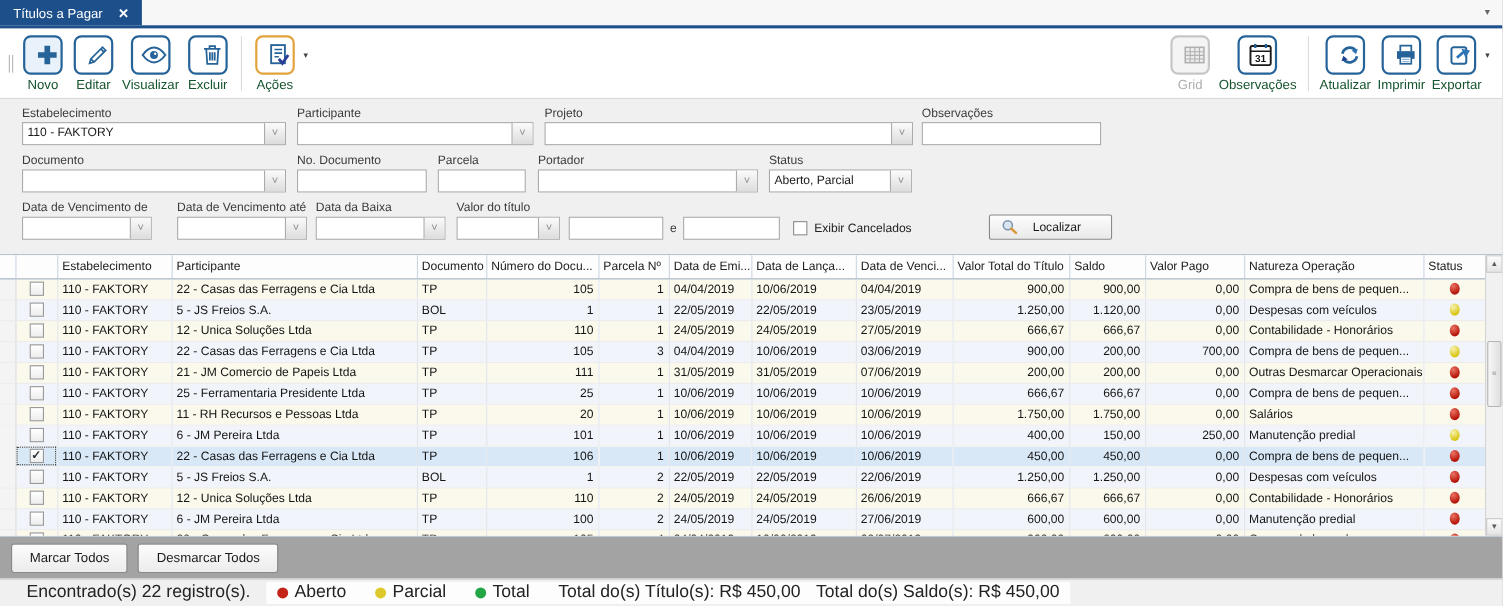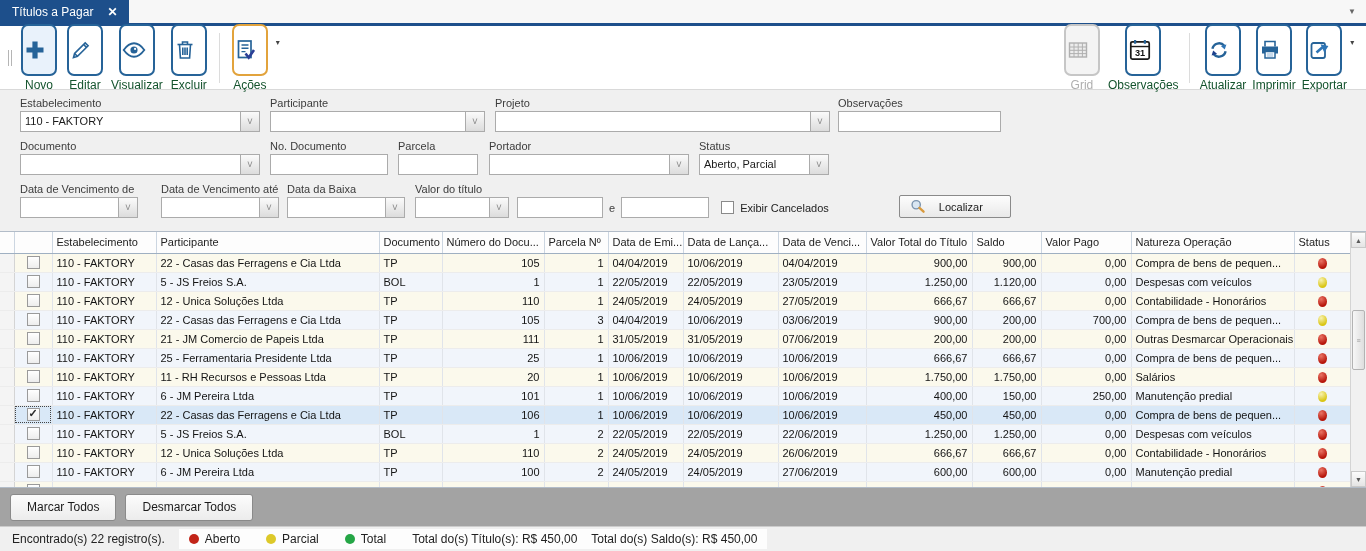--- a/index.html
+++ b/index.html
@@ -11,21 +11,21 @@
   
   .tabbar { height:26px; background:#f7f7f7; border-bottom:3px solid #1d4f8b; display:flex; align-items:stretch; }
   .tab { background:#1d4f8b; color:#fff; display:flex; align-items:center; gap:14px; padding:0 12px; font-size:12px;justify-content:center; }
   .tab-close { font-size:12px; font-weight:bold; cursor:default; }
   .tab-overflow { margin-left:auto; align-self:center; color:#666; font-size:8px; padding:0 10px; }
   
   .toolbar { height:64px; background:#ffffff; border-bottom:1px solid #d9d9d9; display:flex; align-items:center; padding:0 6px; }
   .grip { width:4px; height:16px; border-left:1px solid #b5b5b5; border-right:1px solid #b5b5b5; margin:0 4px 0 2px; }
   .tool { display:flex; flex-direction:column; align-items:center; min-width:46px; padding:0 3px; gap:2px; cursor:default; }
   .icwrap { position:relative; }
-  .ic { width:36px; height:52px; border:2px solid #266398; border-radius:7px; background:#fff; display:flex; align-items:center; justify-content:flex-start; }
+  .ic { width:36px; height:36px; border:2px solid #266398; border-radius:7px; background:#fff; display:flex; align-items:center; justify-content:flex-end; }
   .tool.hl .ic { border-color:#e2a33c; }
   .tool.first .ic { background:#e9f2fb; }
   .tool.disabled .ic { border-color:#c6c6c6; background:#f4f4f4; }
   .tool .lbl { font-size:12px; color:#14532d; white-space:nowrap; }
   .tool.disabled .lbl { color:#aeaeae; }
   .caret { position:absolute; right:-12px; top:14px; font-size:8px; color:#444; }
   .tsep { width:1px; height:50px; background:#dcdcdc; margin:0 7px; }
   .tbright { margin-left:auto; display:flex; align-items:center; padding-right:10px; }
   
   .filters { height:141px; background:#f0f0f0; padding:7px 0 0 20px; }
@@ -65,21 +65,21 @@
   .dot.yellow { background:radial-gradient(circle at 35% 28%, #f8f2b0, #d9c513 70%); }
   
   .vsb { position:absolute; top:0; right:0; bottom:0; width:16px; background:#f1f1f1; border-left:1px solid #d4d4d4; }
   .vsb .arr { position:absolute; left:0; width:15px; height:16px; background:linear-gradient(#fcfcfc,#e4e4e4); border:1px solid #c9c9c9; color:#5a5a5a; font-size:7px; display:flex; align-items:center; justify-content:center; }
   .vsb .arr.up { top:0; } .vsb .arr.down { bottom:0; }
   .vsb .thumb { position:absolute; left:1px; right:1px; top:78px; height:60px; background:linear-gradient(90deg,#f7f7f7,#dedede); border:1px solid #b3b3b3; border-radius:2px; display:flex; align-items:center; justify-content:center; color:#9a9a9a; font-size:7px; letter-spacing:0; }
   
   .footer { height:38px; background:#a3a3a3; display:flex; align-items:center; gap:9px; padding-left:10px; }
   .fbtn { height:27px; padding:0 16px; border:1px solid #8a8a8a; border-radius:3px; background:linear-gradient(#fcfcfc,#ececec); font-size:12px; color:#1a1a1a; display:flex; align-items:center; }
   
-  .statusbar { height:24px; background:#f0f0f0; border-top:1px solid #cccccc; display:flex; align-items:center; font-size:12px; padding-left:12px; color:#222; }
+  .statusbar { height:24px; background:#f0f0f0; border-top:1px solid #cccccc; display:flex; align-items:center; font-size:16px; padding-left:24px; color:#222; }
   .sb-white { background:#fdfdfd; height:20px; display:flex; align-items:center; gap:26px; margin-left:14px; padding:0 10px; }
   .lg { display:flex; align-items:center; gap:6px; }
   .lgdot { width:10px; height:10px; border-radius:50%; display:inline-block; }
   .sb-totals { display:flex; gap:14px; }
 </style>
 </head>
 <body>
 
 <div class="app">
 

